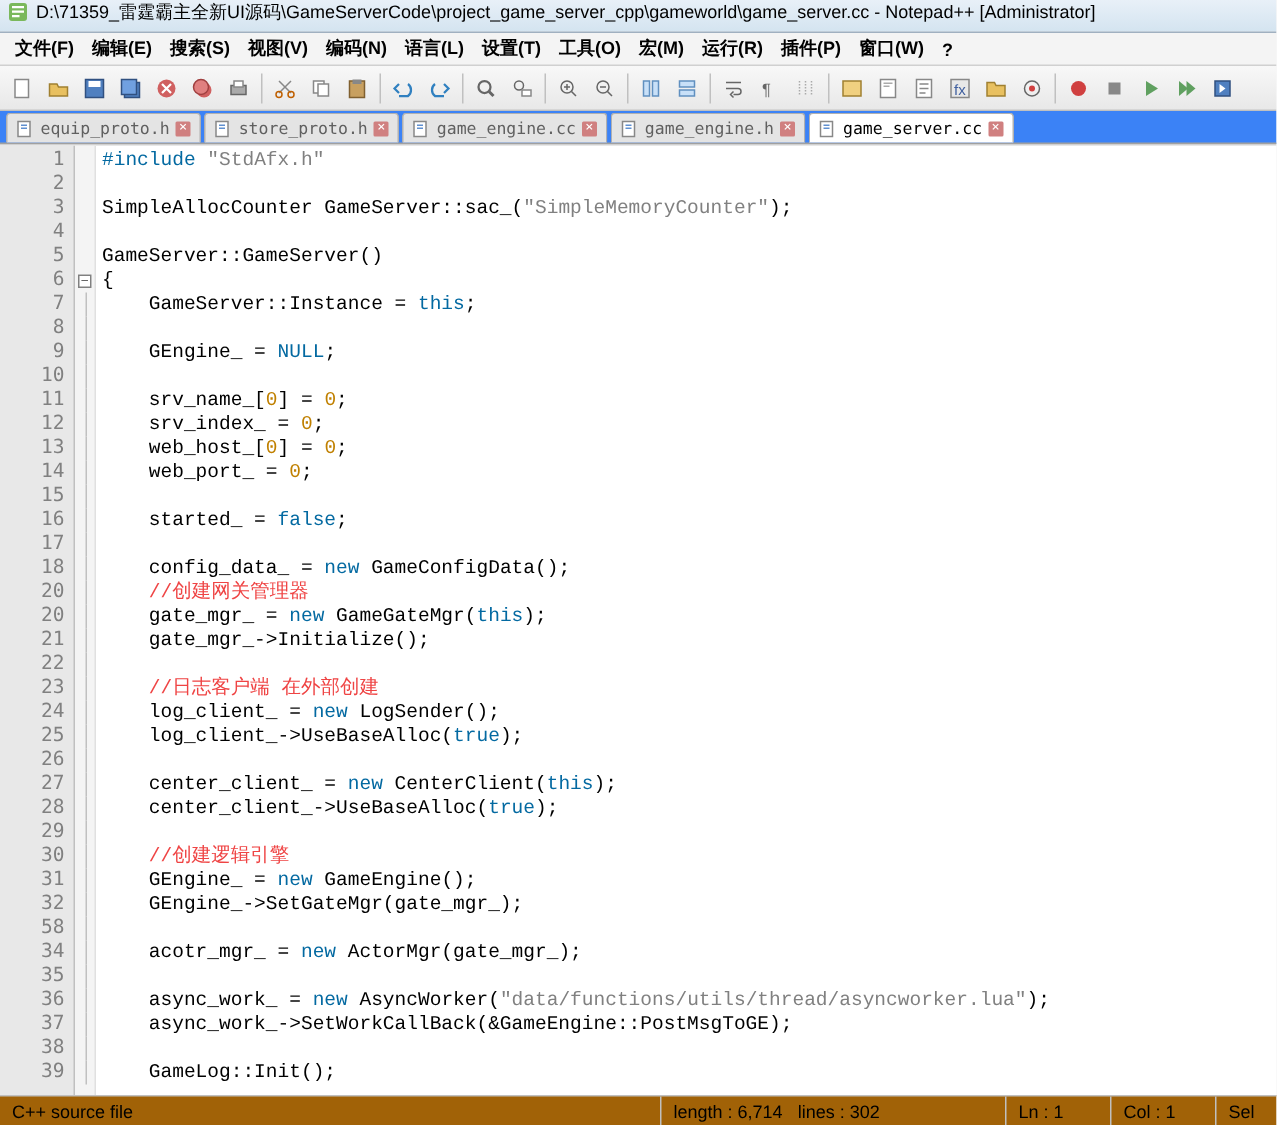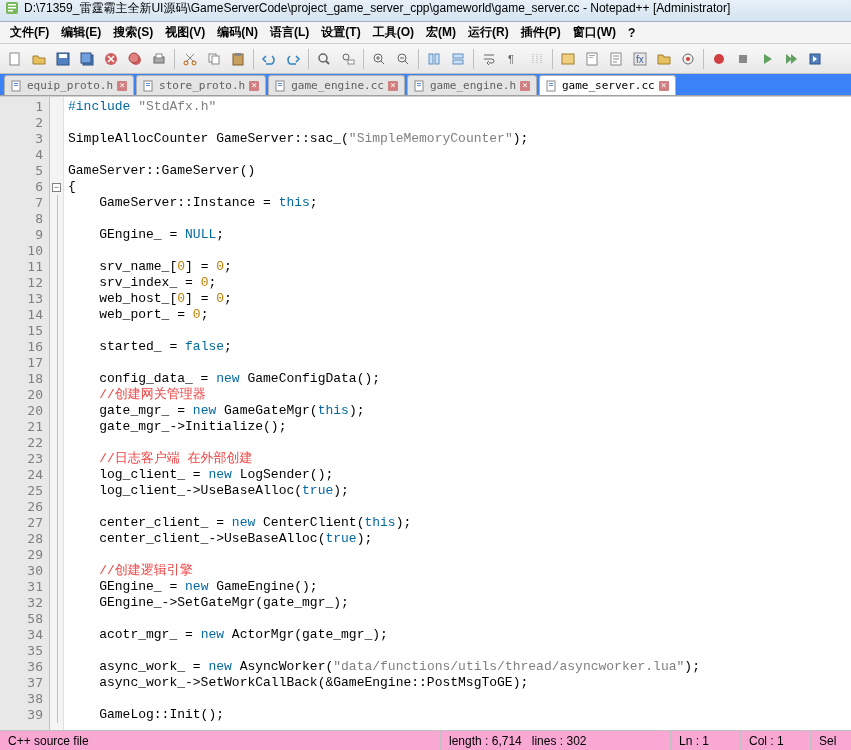--- a/index.html
+++ b/index.html
@@ -24,21 +24,21 @@
 .fold-col .fm { height: 16px; display: flex; align-items: center; justify-content: center; position: relative; }
 .fold-box { width: 9px; height: 9px; border: 1px solid #808080; background: #fff; font-size: 9px; line-height: 7px; text-align: center; color: #606060; }
 .fold-line { position: absolute; left: 50%; width: 1px; background: #c0c0c0; top: 0; bottom: 0; }
 .code { flex: 1; padding: 2px 4px; font-family: Consolas, "Courier New", monospace; font-size: 13px; line-height: 16px; white-space: pre; overflow: hidden; color: #000; }
 .code .row { height: 16px; }
 .kw { color: #0369a1; }
 .str { color: #808080; }
 .num { color: #c08000; }
 .cmt { color: #ef4444; }
 .prep { color: #0369a1; }
-.statusbar { height: 20px; background: #f9a8d4; border-top: 1px solid #c0c0c0; display: flex; align-items: center; font-size: 12px; }
+.statusbar { height: 20px; background: #a16207; border-top: 1px solid #c0c0c0; display: flex; align-items: center; font-size: 12px; }
 .status-cell { padding: 0 8px; border-right: 1px solid #c0c0c0; height: 100%; display: flex; align-items: center; }
 .status-cell.grow { flex: 1; }
 svg { display: block; }
 </style>
 </head>
 <body>
 
 <div class="titlebar">
   <span class="icon">
     <svg width="14" height="14">

